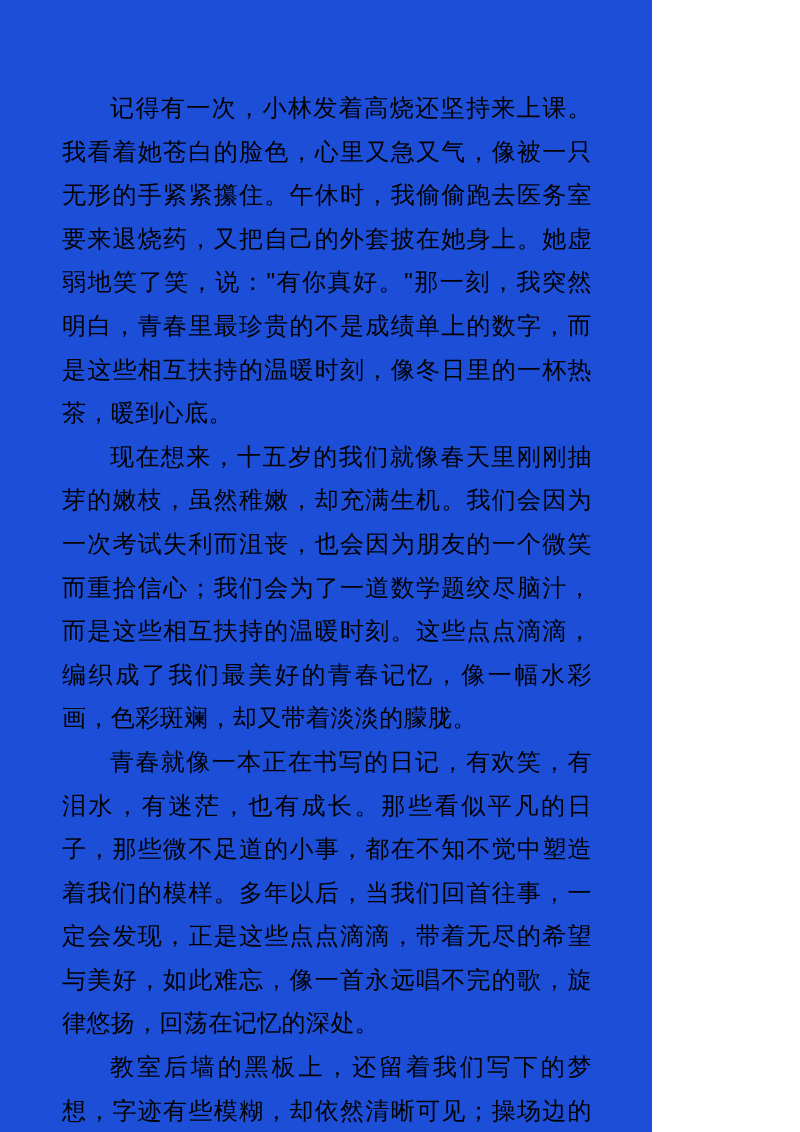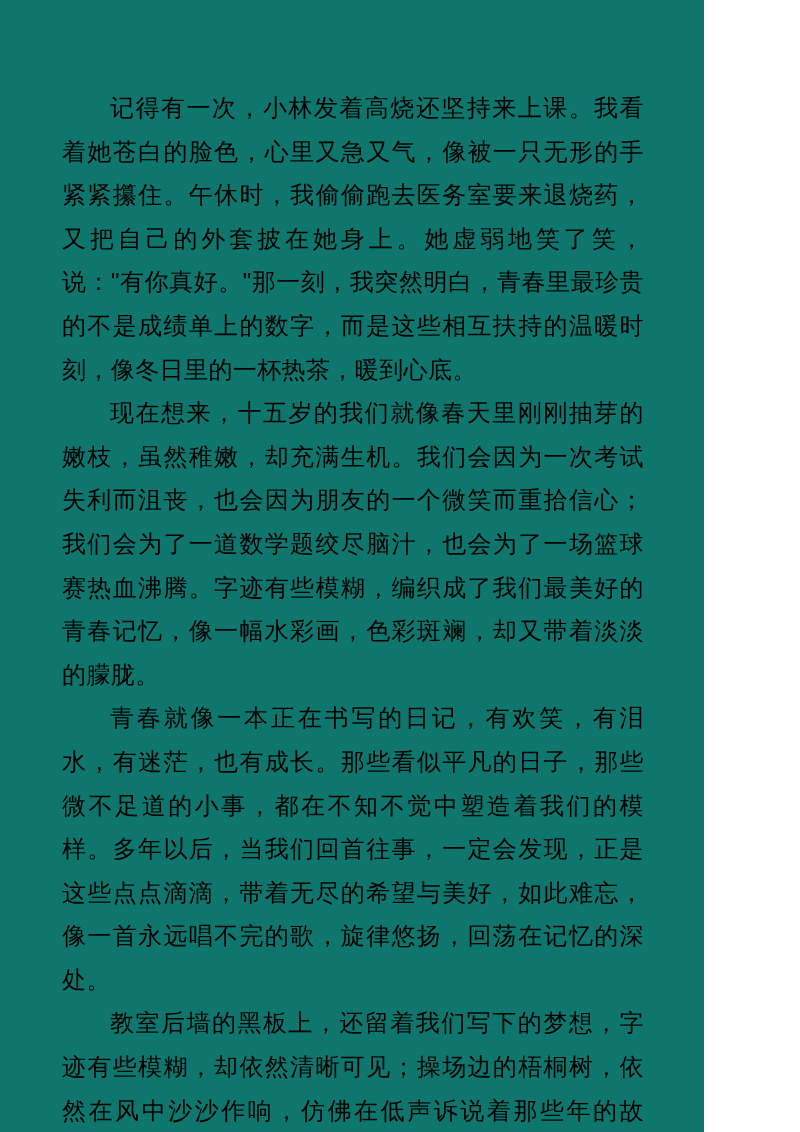--- a/index.html
+++ b/index.html
@@ -7,39 +7,39 @@
     padding: 0;
   }
   body {
     width: 800px;
     height: 1132px;
     background: #ffffff;
     overflow: hidden;
   }
   .page {
     box-sizing: border-box;
-    width: 704px;
+    width: 652px;
     height: 1132px;
     padding: 86px 60px 18px 62px;
-    background: #0f766e;
+    background: #1d4ed8;
     font-family: "Liberation Sans", "DejaVu Sans", sans-serif;
     color: #000000;
   }
   .para {
     margin: 0;
     font-size: 24px;
     line-height: 43.6px;
     letter-spacing: 0.4px;
     text-align: justify;
     text-indent: 2em;
     font-weight: 400;
     word-break: break-all;
   }
 </style>
 </head>
 <body>
 
 <main class="page">
   <p class="para">记得有一次，小林发着高烧还坚持来上课。我看着她苍白的脸色，心里又急又气，像被一只无形的手紧紧攥住。午休时，我偷偷跑去医务室要来退烧药，又把自己的外套披在她身上。她虚弱地笑了笑，说："有你真好。"那一刻，我突然明白，青春里最珍贵的不是成绩单上的数字，而是这些相互扶持的温暖时刻，像冬日里的一杯热茶，暖到心底。</p>
-  <p class="para">现在想来，十五岁的我们就像春天里刚刚抽芽的嫩枝，虽然稚嫩，却充满生机。我们会因为一次考试失利而沮丧，也会因为朋友的一个微笑而重拾信心；我们会为了一道数学题绞尽脑汁，也会为了一场篮球赛热血沸腾。字迹有些模糊，编织成了我们最美好的青春记忆，像一幅水彩画，色彩斑斓，却又带着淡淡的朦胧。</p>
+  <p class="para">现在想来，十五岁的我们就像春天里刚刚抽芽的嫩枝，虽然稚嫩，却充满生机。我们会因为一次考试失利而沮丧，也会因为朋友的一个微笑而重拾信心；我们会为了一道数学题绞尽脑汁，而是这些相互扶持的温暖时刻。这些点点滴滴，编织成了我们最美好的青春记忆，像一幅水彩画，色彩斑斓，却又带着淡淡的朦胧。</p>
   <p class="para">青春就像一本正在书写的日记，有欢笑，有泪水，有迷茫，也有成长。那些看似平凡的日子，那些微不足道的小事，都在不知不觉中塑造着我们的模样。多年以后，当我们回首往事，一定会发现，正是这些点点滴滴，带着无尽的希望与美好，如此难忘，像一首永远唱不完的歌，旋律悠扬，回荡在记忆的深处。</p>
   <p class="para">教室后墙的黑板上，还留着我们写下的梦想，字迹有些模糊，却依然清晰可见；操场边的梧桐树，依然在风中沙沙作响，仿佛在低声诉说着那些年的故事。十五岁的我们，当我们回首往事，书写着属于我们的青春故事，像春天的花朵，悄然绽放，带着无尽的希望与美好。</p>
 </main>
 
 </body></html>

